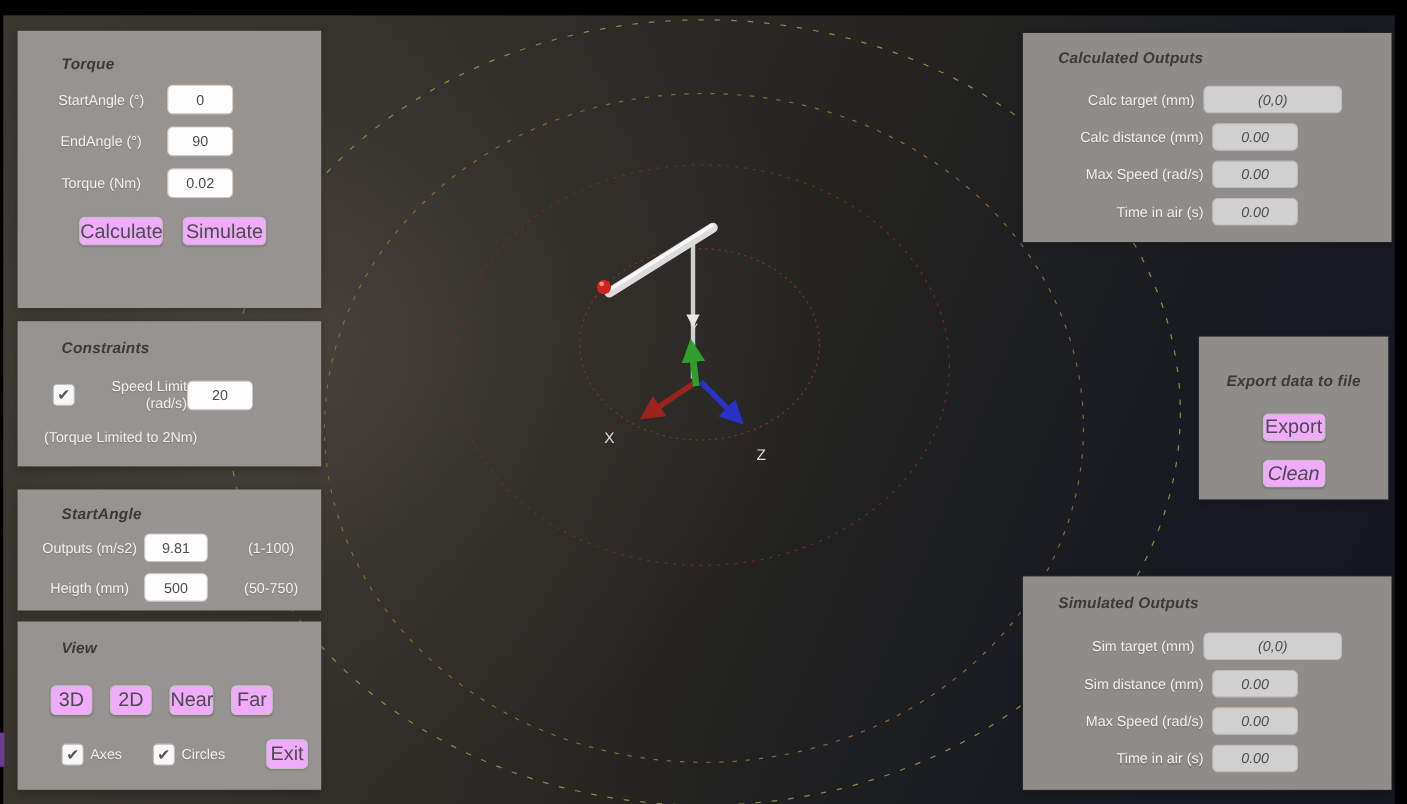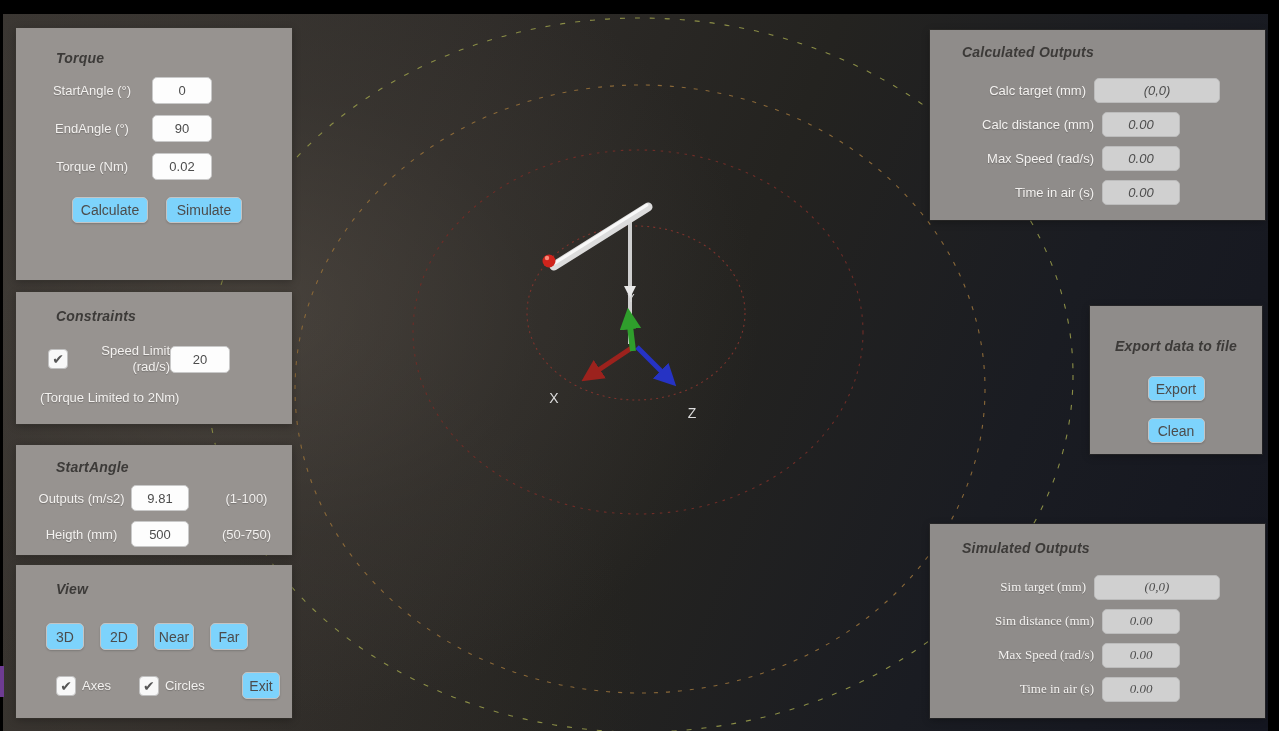--- a/index.html
+++ b/index.html
@@ -19,22 +19,22 @@
 
   
   .panel { position:absolute; background:#979390; box-shadow:0 0 0 1px rgba(60,56,52,.35), 0 2px 8px rgba(0,0,0,.28); z-index:5; }
   .panel.right { background:#8f8c8a; }
   .ptitle { font-size:14px; font-weight:bold; font-style:italic; color:#3c3a38; letter-spacing:.2px; }
 
   .label { font-size:13px; color:#f3f1ef; text-shadow:0 1px 1px rgba(0,0,0,.22); }
 
   .ifield { height:27px; background:#fdfdfd; border:1px solid #c9c9c9; border-radius:5px;
     text-align:center; font-size:13px; color:#4c4c4c; font-family:"Liberation Sans", sans-serif; outline:none; }
-  .btn { background:#7dd3fc; border:1px solid #c4c4c4; border-radius:5px; color:#4c4c4c;
-    font-size:14px; font-family:"Liberation Sans", sans-serif; box-shadow:0 1px 2px rgba(0,0,0,.18); cursor:default; }
+  .btn { background:#f0abfc; border:1px solid #c4c4c4; border-radius:5px; color:#4c4c4c;
+    font-size:18px; font-family:"Liberation Sans", sans-serif; box-shadow:0 1px 2px rgba(0,0,0,.18); cursor:default; }
 
   .cbox { width:20px; height:20px; background:#f8f8f8; border:1px solid #c0c0c0; border-radius:4px;
     display:flex; align-items:center; justify-content:center; font-size:14px; color:#565656; }
 
   
   #inputs { left:16px; top:28px; width:276px; height:252px; }
   #inputs .ptitle { margin:22px 0 0 40px; }
   .in-row { display:flex; align-items:center; margin-top:11px; padding-left:20px; }
   .in-row .label { width:112px; text-align:center; }
   .in-row .ifield { width:60px; margin-left:4px; }
@@ -68,34 +68,34 @@
   #view .cbrow .label { margin-left:6px; }
   #view .grp2 { display:flex; align-items:center; margin-left:28px; }
   #view .exit { margin-left:auto; width:38px; height:27px; }
 
   
   #calculated { left:930px; top:30px; width:335px; height:190px; }
   #calculated .ptitle { margin:14px 0 0 32px; }
   #calculated .rows { margin-top:13px; }
   #simulated { left:930px; top:524px; width:335px; height:194px; }
   #simulated .ptitle { margin:16px 0 0 32px; }
-  #simulated .rows { margin-top:14px;font-family:Liberation Serif, serif; }
+  #simulated .rows { margin-top:14px; }
   .out-row { display:flex; align-items:center; justify-content:flex-end; height:34px; }
   .out-row .label { margin-right:8px; }
   .ofield { height:25px; background:#d0d0d0; border:1px solid #bcbcbc; border-radius:5px;
     display:flex; align-items:center; justify-content:center; font-size:13px; font-style:italic; color:#4d4d4d; }
   .ofield.wide { width:126px; margin-right:45px; }
   .ofield.narrow { width:78px; margin-right:85px; }
 
   
   #export { left:1090px; top:306px; width:172px; height:148px; }
   #export .ptitle { text-align:center; margin-top:32px; }
   #export .btn { display:block; width:57px; height:25px; }
   #export .btn.export { margin:22px auto 0; }
-  #export .btn.clean { margin:17px auto 0; }
+  #export .btn.clean { margin:17px auto 0;font-style:italic; }
 </style>
 </head>
 <body>
 
 <div id="stage">
 
   <div id="viewport">
     <svg id="scene-svg" width="1265" height="717" viewBox="0 0 1265 717">
       <defs>
         <marker id="mRed" viewBox="0 0 10 10" refX="1.5" refY="5" markerWidth="4.4" markerHeight="4.4" orient="auto">

